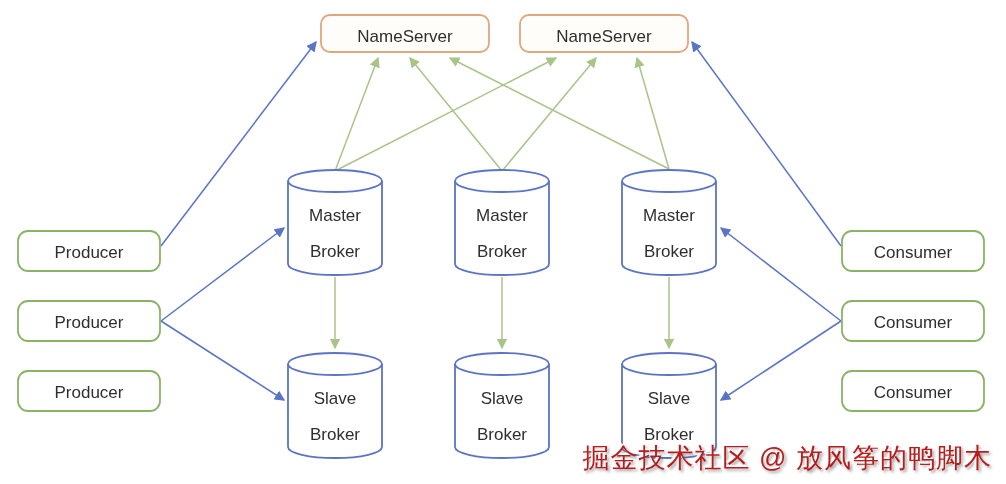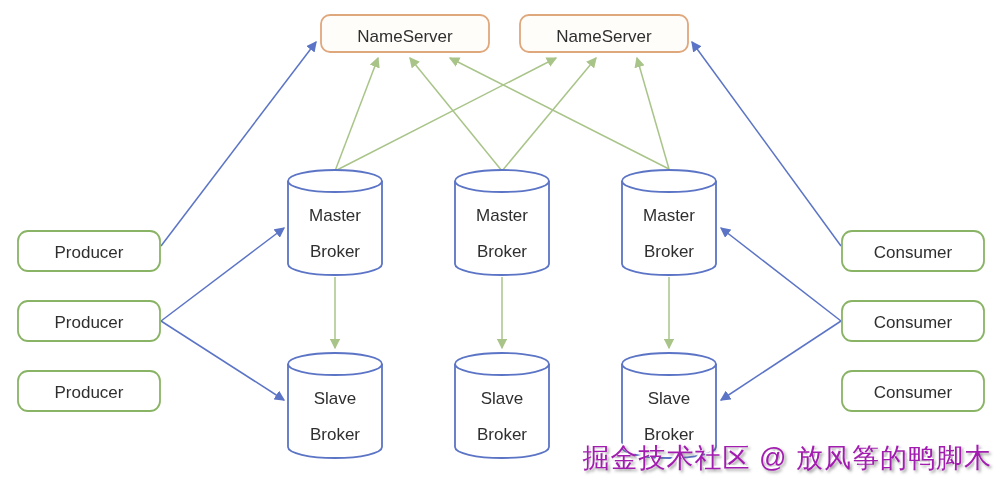--- a/index.html
+++ b/index.html
@@ -22,21 +22,21 @@
   .pc-box   { fill: #ffffff; stroke: #8ab465; stroke-width: 1.8; }
   .cyl      { fill: #ffffff; stroke: #5b74c5; stroke-width: 1.8; }
   .edge-green { stroke: #a9c489; stroke-width: 1.5; fill: none; }
   .edge-blue  { stroke: #5b74c5; stroke-width: 1.5; fill: none; }
   #watermark {
     position: absolute;
     right: 14px;
     bottom: 8px;
     font-size: 27px;
     letter-spacing: 1px;
-    color: #a21caf;
+    color: #b91c1c;
     white-space: nowrap;
     text-shadow:
       -1px -1px 0 #ffffff,
       -2px -2px 1px #ffffff,
        2px  2px 3px rgba(70, 70, 70, 0.55);
   }
 </style>
 </head>
 <body>
 

